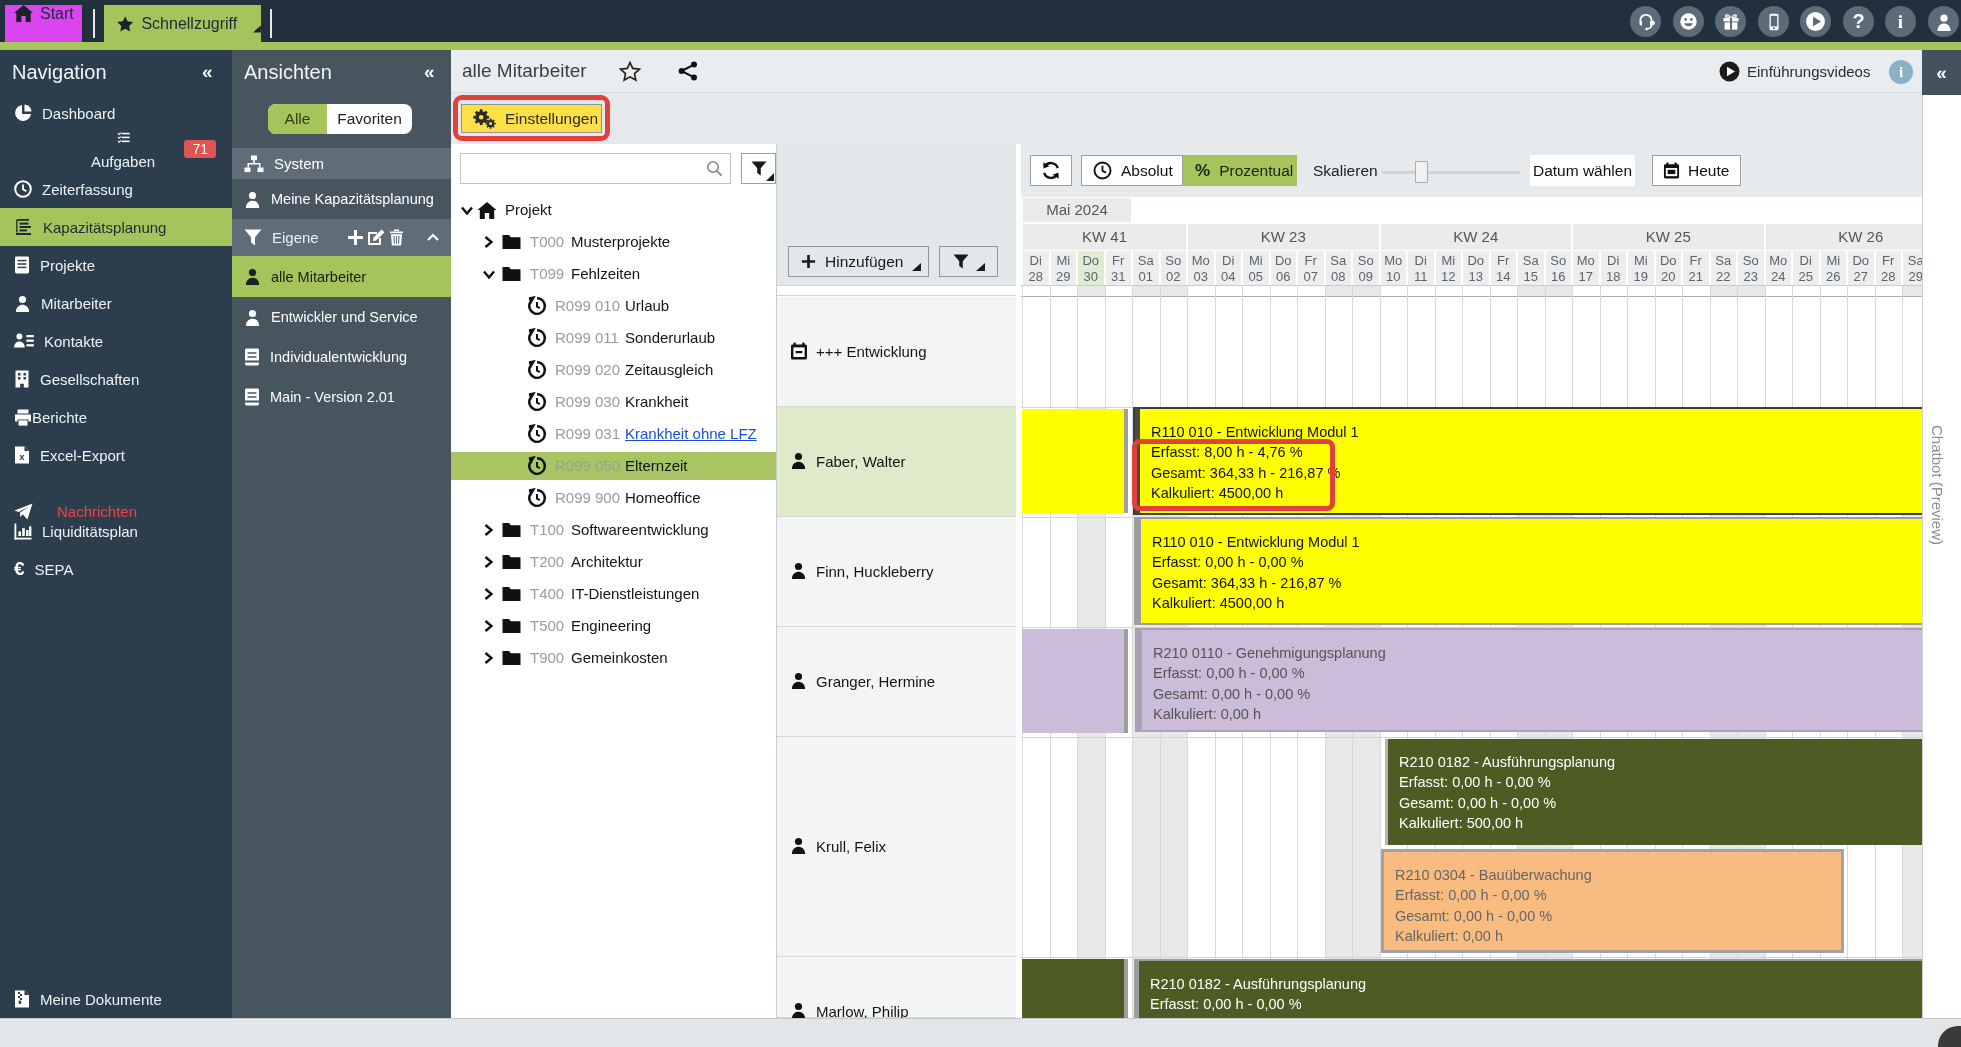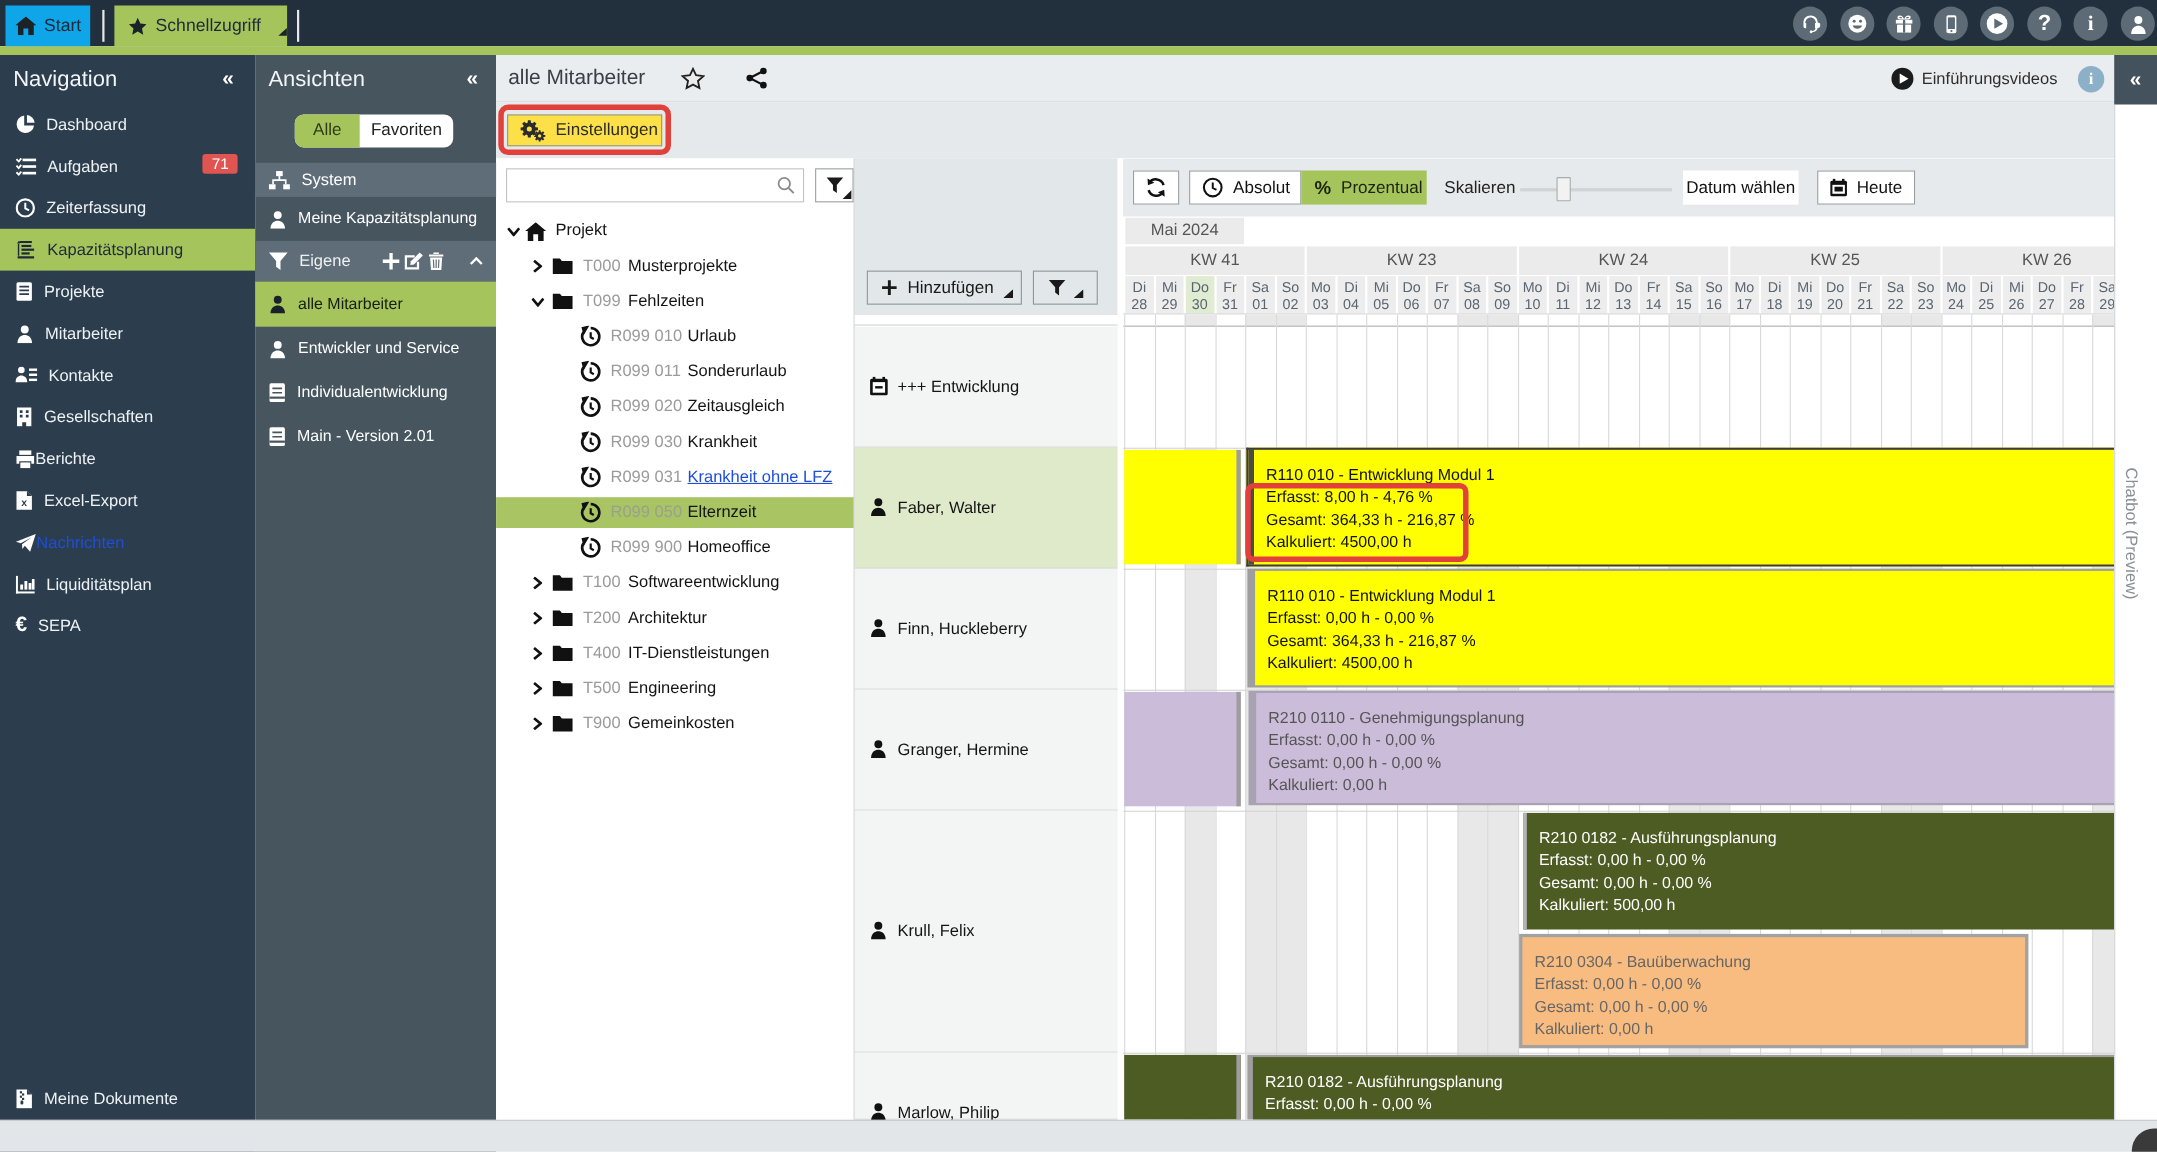--- a/index.html
+++ b/index.html
@@ -3,21 +3,21 @@
 <style>
 *{margin:0;padding:0;box-sizing:border-box;}
 html,body{width:1961px;height:1047px;overflow:hidden;background:#fff;
  font-family:"Liberation Sans",sans-serif;}
 .a{position:absolute;}
 svg{display:block;}
 </style></head>
 <body>
 <div class="a" style="left:0;top:0;width:1961px;height:42px;background:#22303d;"></div>
 <div class="a" style="left:0;top:42px;width:1961px;height:8px;background:#a5c55c;"></div>
-<div class="a" style="left:5px;top:5px;width:77px;height:37px;background:#0ea5e9;display:flex;align-items:center;gap:7px;padding-left:9px;font-size:16px;color:#1f2937;">
+<div class="a" style="left:5px;top:5px;width:77px;height:37px;background:#d946ef;display:flex;gap:7px;padding-left:9px;font-size:16px;color:#1f2937;">
     <svg width="19" height="17" viewBox="0 0 19 17">
       <path d="M9.5 0 L19 8 16.7 8 16.7 17 11.7 17 11.7 11 7.3 11 7.3 17 2.3 17 2.3 8 0 8 Z" fill="#1c2327"></path>
     </svg>
     <span>Start</span>
   </div>
 <div class="a" style="left:93px;top:9px;width:2px;height:29px;background:#e8e8e8;"></div>
 <div class="a" style="left:104px;top:5px;width:157px;height:37px;background:#a5c55c;display:flex;align-items:center;gap:8px;padding-left:13px;font-size:16px;color:#1f2937;">
     <svg width="19" height="18" viewBox="0 0 20 19">
       <path d="M10 0 L12.9 6.3 19.8 7.1 14.7 11.8 16.1 18.6 10 15.2 3.9 18.6 5.3 11.8 0.2 7.1 7.1 6.3 Z" fill="#1c2327"></path>
     </svg>
@@ -76,21 +76,21 @@
 <div class="a" style="left:0;top:50px;width:232px;height:997px;background:#2c3e4e;"></div>
 <div class="a" style="left:12px;top:61px;width:160px;height:26px;font-size:20px;color:#f2f5f7;">Navigation</div>
 <div class="a" style="left:202px;top:61px;width:26px;height:26px;font-size:19px;color:#fff;font-weight:bold;">«</div>
 <div class="a" style="left:0;top:94px;width:232px;height:38px;display:flex;align-items:center;gap:10px;padding-left:14px;font-size:15px;color:#eef2f4;">
     <svg width="18" height="18" viewBox="0 0 18 18">
       <path d="M8 1 A8 8 0 1 0 17 10 L8 10 Z" fill="#fff"></path>
       <path d="M10.5 0.5 A8 8 0 0 1 17.5 7.5 L10.5 7.5 Z" fill="#fff"></path>
     </svg>
     <span>Dashboard</span>
   </div>
-<div class="a" style="left:0;top:132px;width:232px;height:38px;display:flex;align-items:center;gap:10px;padding-left:14px;font-size:15px;color:#eef2f4;">
+<div class="a" style="left:0;top:132px;width:232px;height:38px;display:flex;align-items:center;gap:10px;padding-left:14px;font-size:15px;color:#eef2f4;flex-direction:column;">
     <svg width="19" height="17" viewBox="0 0 19 17">
       <g fill="#fff">
         <rect x="6.5" y="1.2" width="12.5" height="2.4"></rect>
         <rect x="6.5" y="7.2" width="12.5" height="2.4"></rect>
         <rect x="6.5" y="13.2" width="12.5" height="2.4"></rect>
         <path d="M0.3 2.2 1.6 1 3 2.6 4.6 0.4 6 1.5 3.1 5 Z"></path>
         <path d="M0.3 8.2 1.6 7 3 8.6 4.6 6.4 6 7.5 3.1 11 Z"></path>
         <path d="M0.3 14.2 1.6 13 3 14.6 4.6 12.4 6 13.5 3.1 17 Z"></path>
       </g>
     </svg>
@@ -161,21 +161,21 @@
     <span>Berichte</span>
   </div>
 <div class="a" style="left:0;top:436px;width:232px;height:38px;display:flex;align-items:center;gap:10px;padding-left:14px;font-size:15px;color:#eef2f4;">
     <svg width="16" height="18" viewBox="0 0 16 18">
       <path d="M1 0.5 L10.5 0.5 15 5 15 17.5 1 17.5 Z" fill="#fff"></path>
       <path d="M10.5 0.5 L10.5 5 15 5 Z" fill="#2c3e4e"></path>
       <text x="8" y="14.2" font-size="9.5" font-weight="bold" fill="#2c3e4e" text-anchor="middle" font-family="Liberation Sans">x</text>
     </svg>
     <span>Excel-Export</span>
   </div>
-<div class="a" style="left:0;top:474px;width:232px;height:38px;display:flex;align-items:center;gap:0;padding-left:14px;font-size:15px;color:#1d4ed8;">
+<div class="a" style="left:0;top:492px;width:232px;height:38px;display:flex;align-items:center;gap:24px;padding-left:14px;font-size:15px;color:#ef4444;">
     <svg width="19" height="17" viewBox="0 0 19 17">
       <path d="M0.5 7.6 L18.5 0.5 13.4 16.5 8.6 11.2 6.3 14.2 6 9.8 14.8 3.4 4.9 8.9 Z" fill="#fff"></path>
     </svg>
     <span>Nachrichten</span>
   </div>
 <div class="a" style="left:0;top:512px;width:232px;height:38px;display:flex;align-items:center;gap:10px;padding-left:14px;font-size:15px;color:#eef2f4;">
     <svg width="18" height="17" viewBox="0 0 18 17">
       <g fill="#fff">
         <rect x="0.5" y="0.5" width="1.8" height="16"></rect>
         <rect x="0.5" y="14.7" width="17" height="1.8"></rect>

